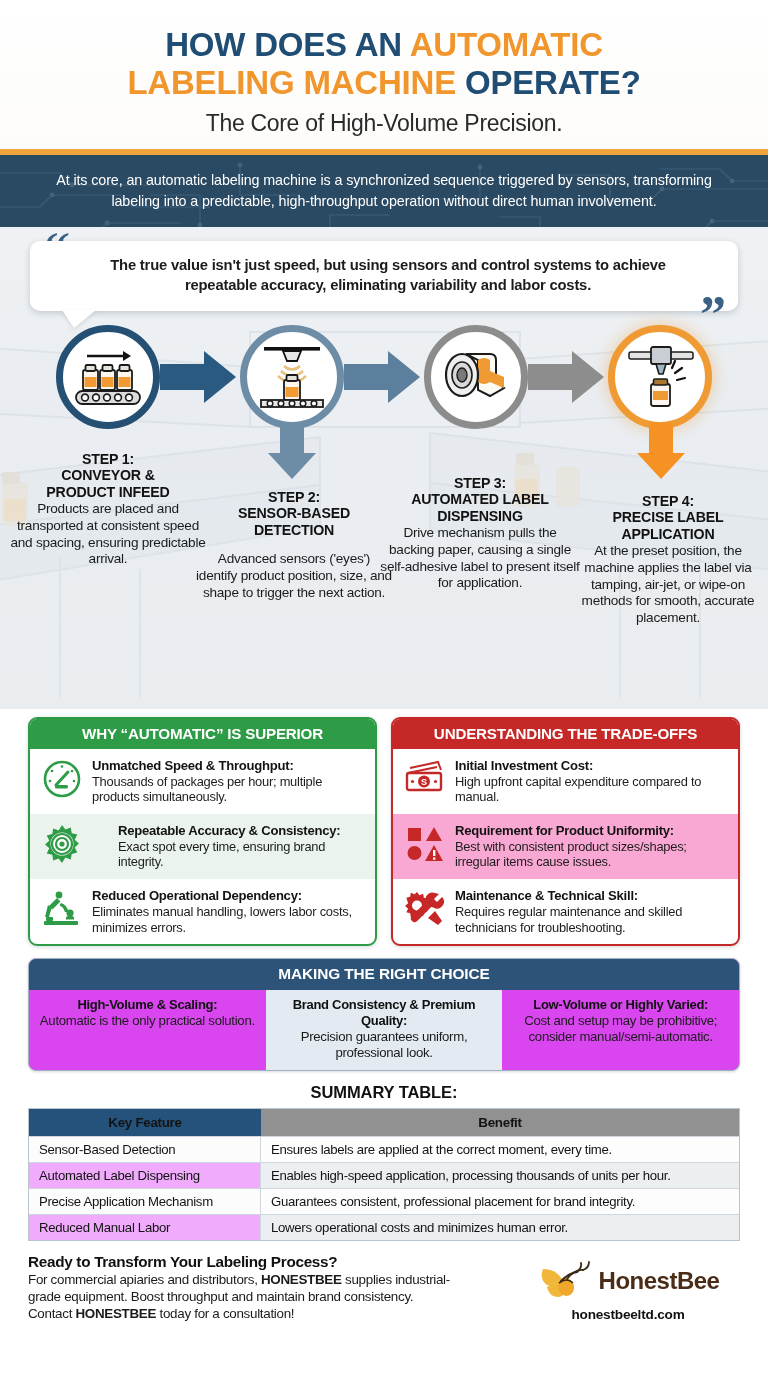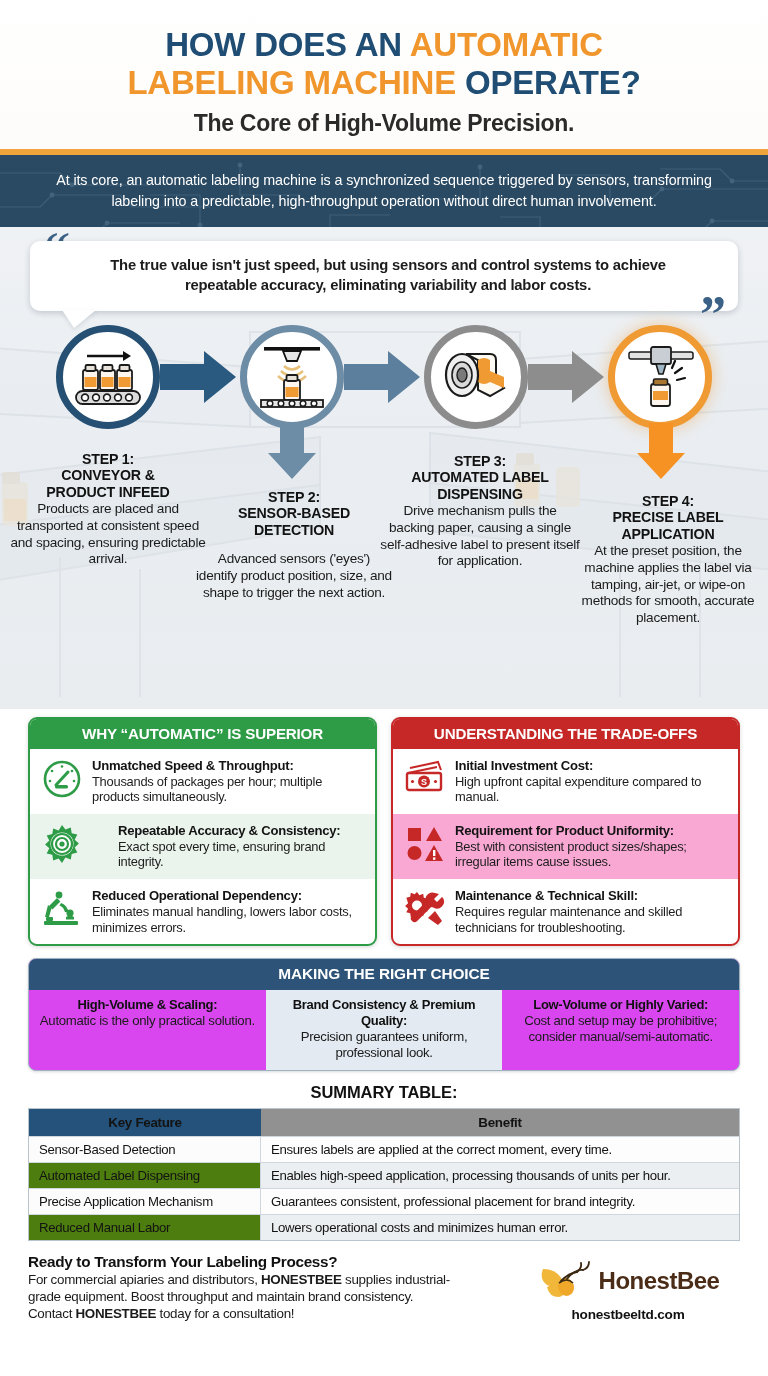--- a/index.html
+++ b/index.html
@@ -23,21 +23,21 @@
     font-weight: bold;
     letter-spacing: -0.2px;
     line-height: 1.14;
     color: #1f4d73;
   }
   .title .orange { color: #f0962c; }
   .subtitle {
     margin-top: 9px;
     font-size: 23px;
     color: #2a2a2a;
-    font-weight: bold;
+    font-weight: normal;
     letter-spacing: -0.3px;
   }
   .orange-rule { height: 6px; background: #f0a43c; width:100%; }
 
   
   .intro {
     background: #2a4a63;
     position: relative;
     overflow: hidden;
     padding: 15px 48px 16px 48px;
@@ -127,21 +127,21 @@
   .stext { position:absolute; text-align:center; }
   .stext h4 {
     font-size: 14.2px; font-weight:bold; color:#121212;
     line-height:1.18; letter-spacing:-0.2px;
   }
   .stext p {
     font-size: 13.6px; color:#1b1b1b; line-height:1.24; letter-spacing:-0.25px;
   }
   .s1 { left: 8px;  top: 4px;  width: 200px; }
   .s2 { left: 196px; top: 42px; width: 196px; }
-  .s3 { left: 380px; top: 6px; width: 200px; }
+  .s3 { left: 380px; top: 28px; width: 200px; }
   .s4 { left: 572px; top: 46px; width: 192px; }
 
   
   .panels { display:flex; gap: 14px; padding: 8px 28px 0 28px; }
   .panel {
     flex:1; background:#ffffff; border-radius: 9px; overflow:hidden;
     box-shadow: 0 1px 4px rgba(0,0,0,.16);
   }
   .panel.green { border: 2px solid #2e9c47; }
   .panel.red   { border: 2px solid #c62828; }
@@ -181,21 +181,21 @@
     color:#111; margin: 12px 0 6px 0; letter-spacing:-0.1px;
   }
   .table { margin: 0 28px; border:1px solid #b9c4cd; }
   .trow { display:flex; border-top:1px solid #cfd6dd; }
   .trow:first-child { border-top:none; }
   .th1 { background:#24527b; color:#fff; }
   .th2 { background:#919191; color:#fff; }
   .cell-a { flex:0 0 232px; padding: 5px 10px; font-size:13.2px; color:#131313; border-right:1px solid #cfd6dd; letter-spacing:-0.3px;}
   .cell-b { flex:1; padding: 5px 10px; font-size:13.2px; color:#131313; letter-spacing:-0.3px;}
   .trow.head .cell-a, .trow.head .cell-b { text-align:center; font-weight:bold; font-size:13.4px; padding:6px 10px; border-right:none;}
-  .trow.alt .cell-a { background:#4d7c0f; }
+  .trow.alt .cell-a { background:#f0abfc; }
   .trow.alt .cell-b { background:#eceff1; }
   .trow.plain .cell-a { background:#fcfcfd; }
   .trow.plain .cell-b { background:#fdfdfd; }
 
   
   .footer { display:flex; align-items:flex-start; padding: 12px 36px 0 28px; gap: 21px; }
   .fleft { flex:1; padding-right:10px; }
   .fleft h3 { font-size:15.3px; color:#111; font-weight:bold; margin-bottom:1px; letter-spacing:-0.3px;}
   .fleft p { font-size:13.4px; color:#1b1b1b; line-height:1.26; letter-spacing:-0.3px;}
   .fright { flex:0 0 208px; text-align:center; padding-top: 6px; }

